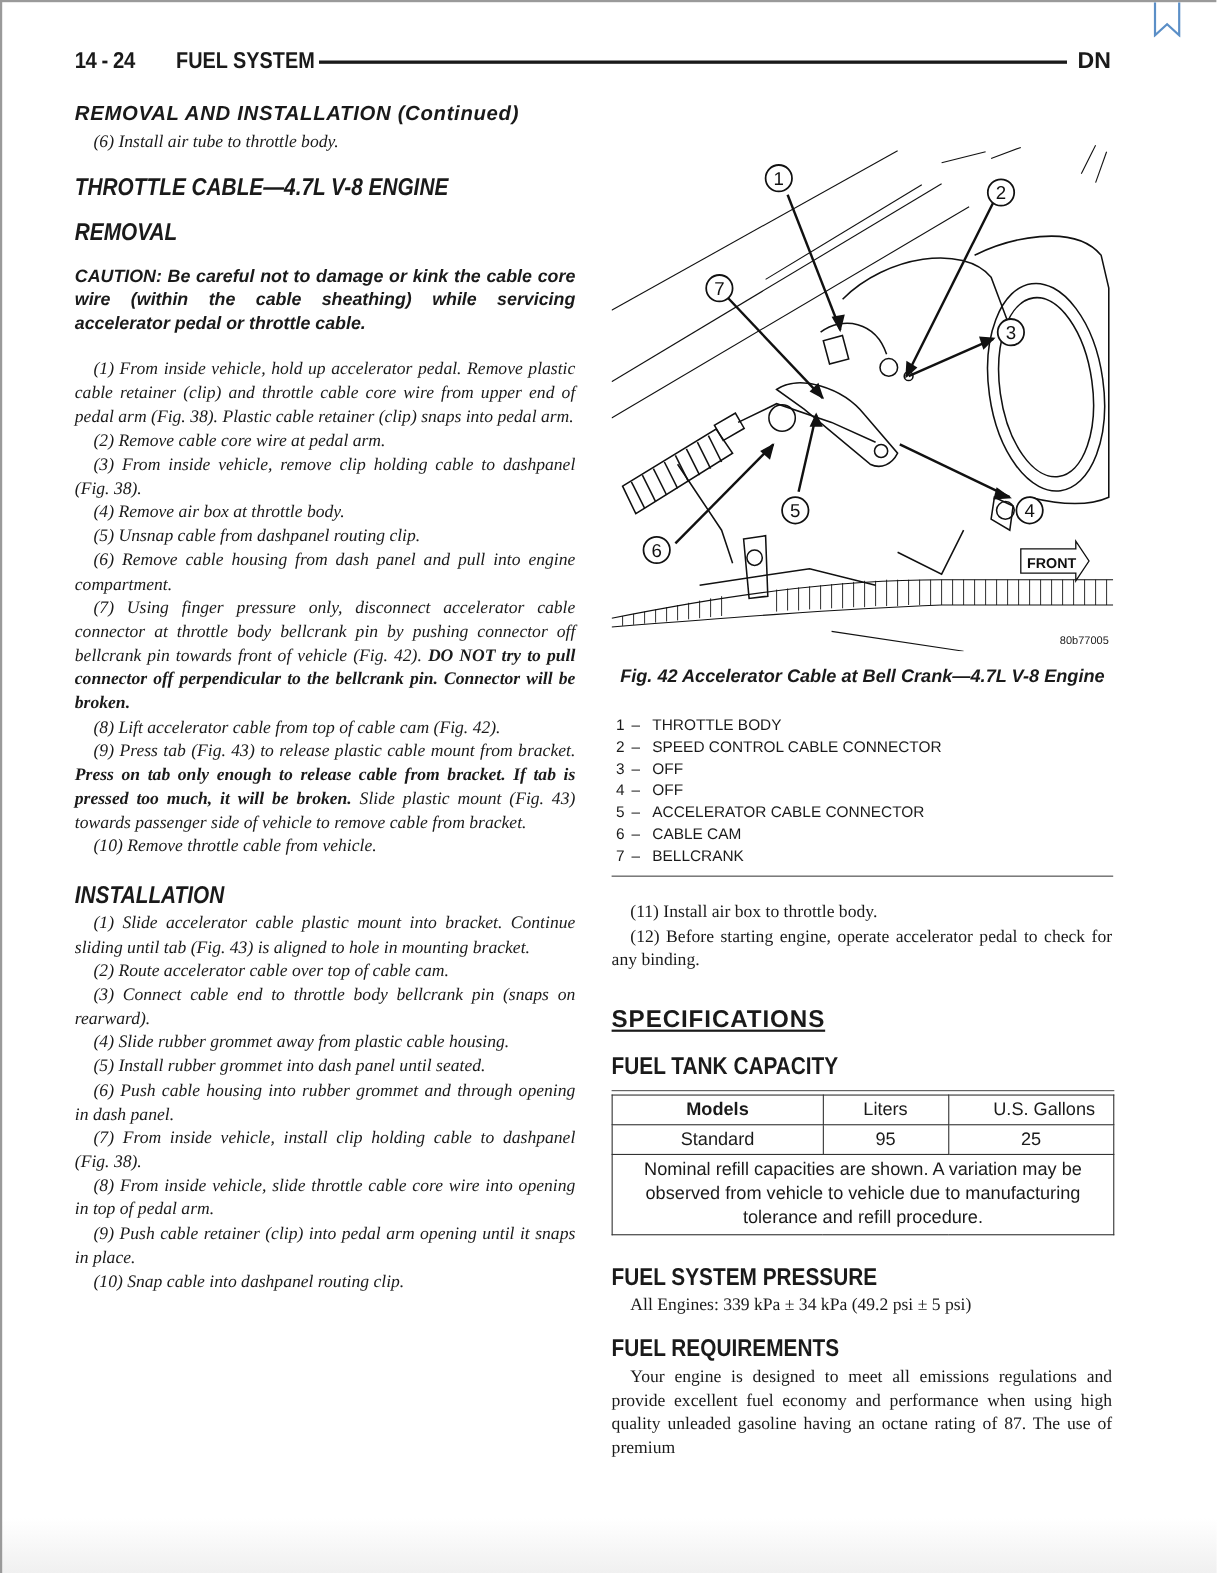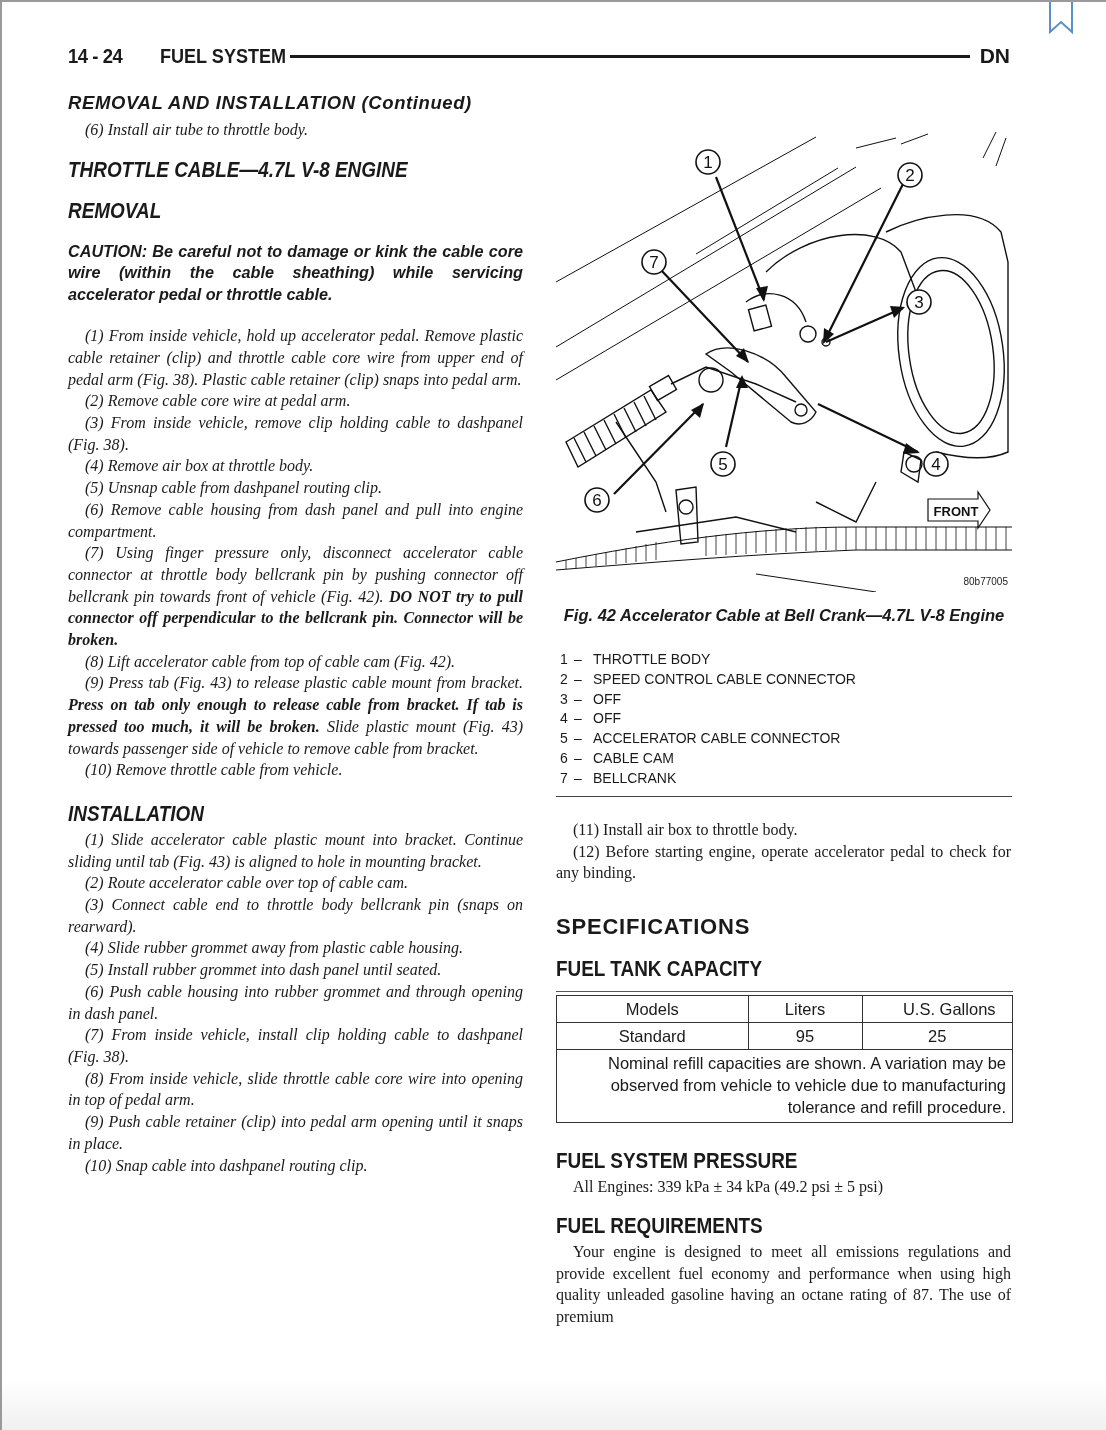--- a/index.html
+++ b/index.html
@@ -35,21 +35,21 @@
     .fig { position: absolute; left: 556px; top: 122px; width: 456px; height: 470px; }
     .fig-caption { position: absolute; left: 556px; top: 604px; width: 456px; text-align: center; font-family: "Liberation Sans", sans-serif; font-style: italic; font-weight: bold; font-size: 16.5px; line-height: 22px; }
     .legend { position: absolute; left: 560px; top: 650px; width: 452px; font-family: "Liberation Sans", sans-serif; font-size: 14px; line-height: 19.8px; }
     .legend .row { display: flex; }
     .legend .num { width: 14px; }
     .legend .dash { width: 19px; }
     .legend-rule { position: absolute; left: 556px; top: 796px; width: 456px; height: 1px; background: #444; }
 
     table.cap { border-collapse: collapse; width: 457px; font-family: "Liberation Sans", sans-serif; font-size: 16.5px; }
     table.cap td { border: 1.5px solid #333; text-align: center; height: 26px; padding: 0; }
-    table.cap td.note { text-align: right; padding: 2px 6px 4px 6px; line-height: 22px; height: auto; }
+    table.cap td.note { text-align: center; padding: 2px 6px 4px 6px; line-height: 22px; height: auto; }
     .cap-rule { width: 457px; height: 1px; background: #555; }
   </style>
 </head>
 <body>
 
 <div class="frame-top"></div>
 <div class="frame-left"></div>
 
 <svg class="bookmark" viewBox="0 0 26 32">
   <path d="M2 0 V30 L13 20 L24 30 V0" fill="none" stroke="#5b8fc7" stroke-width="2"></path>
@@ -289,27 +289,27 @@
       <span class="dash">–</span>
       <span>BELLCRANK</span>
     </div>
 </div>
 <div class="legend-rule"></div>
 
 <div class="col colR" style="top:819px;">
   <p class="step">(11) Install air box to throttle body.</p>
   <p class="step">(12) Before starting engine, operate accelerator pedal to check for any binding.</p>
 
-  <h2 class="h-spec" style="margin-top:28px;">SPECIFICATIONS</h2>
+  <h2 class="h-spec" style="margin-top:28px;text-decoration:underline;">SPECIFICATIONS</h2>
   <h3 class="h-sub" style="margin-top:12px;">FUEL TANK CAPACITY</h3>
   <div class="cap-rule" style="margin-top:7px;"></div>
   <table class="cap" style="margin-top:3px;">
     <tbody>
         <tr>
-      <td style="width:42%;">Models</td>
+      <td style="width:42%;font-weight:bold;">Models</td>
       <td style="width:25%;">Liters</td>
       <td style="width:33%;padding-left:24px;">U.S. Gallons</td>
     </tr>
     <tr>
       <td>Standard</td>
       <td>95</td>
       <td>25</td>
     </tr>
     <tr>
       <td colspan="3" class="note">Nominal refill capacities are shown. A variation may be observed from vehicle to vehicle due to manufacturing tolerance and refill procedure.</td>

